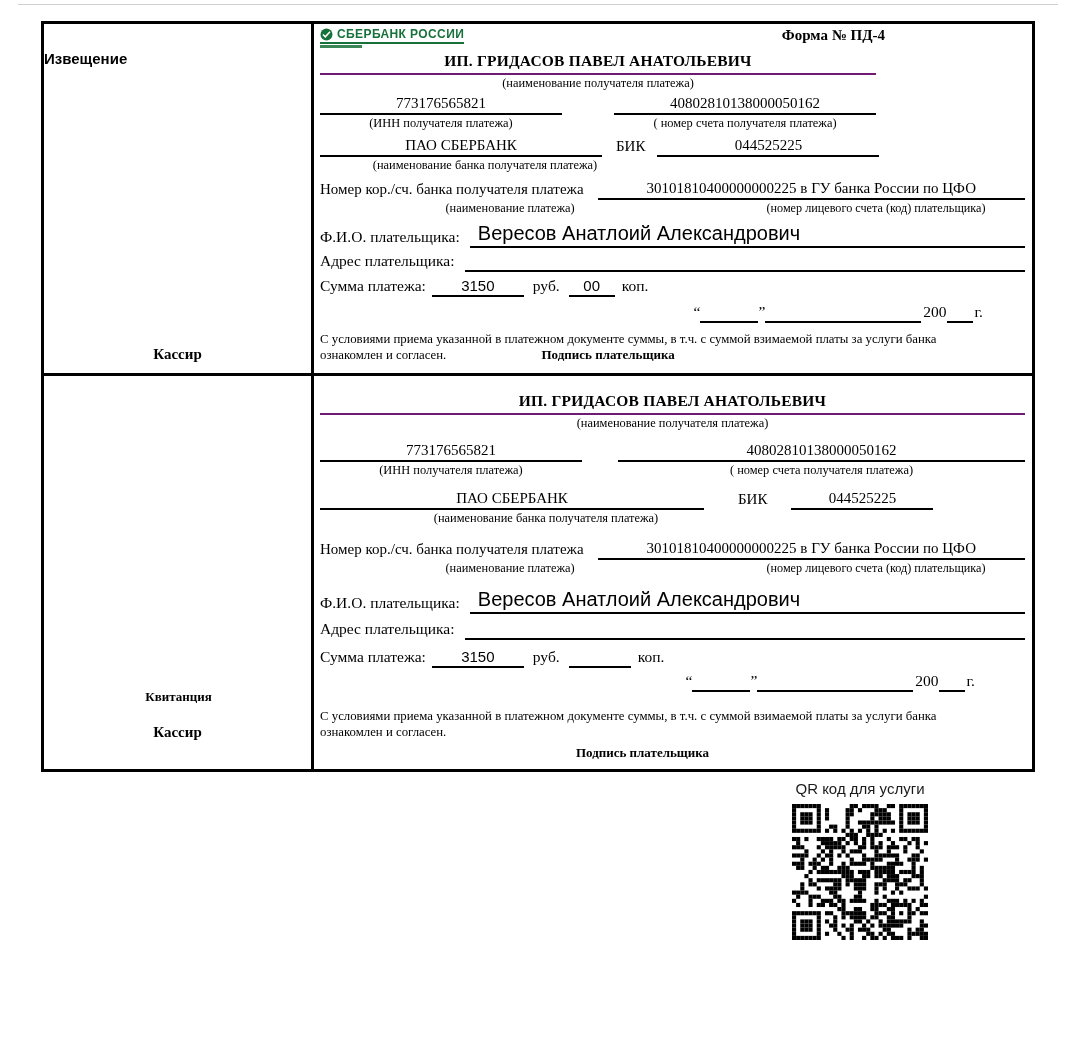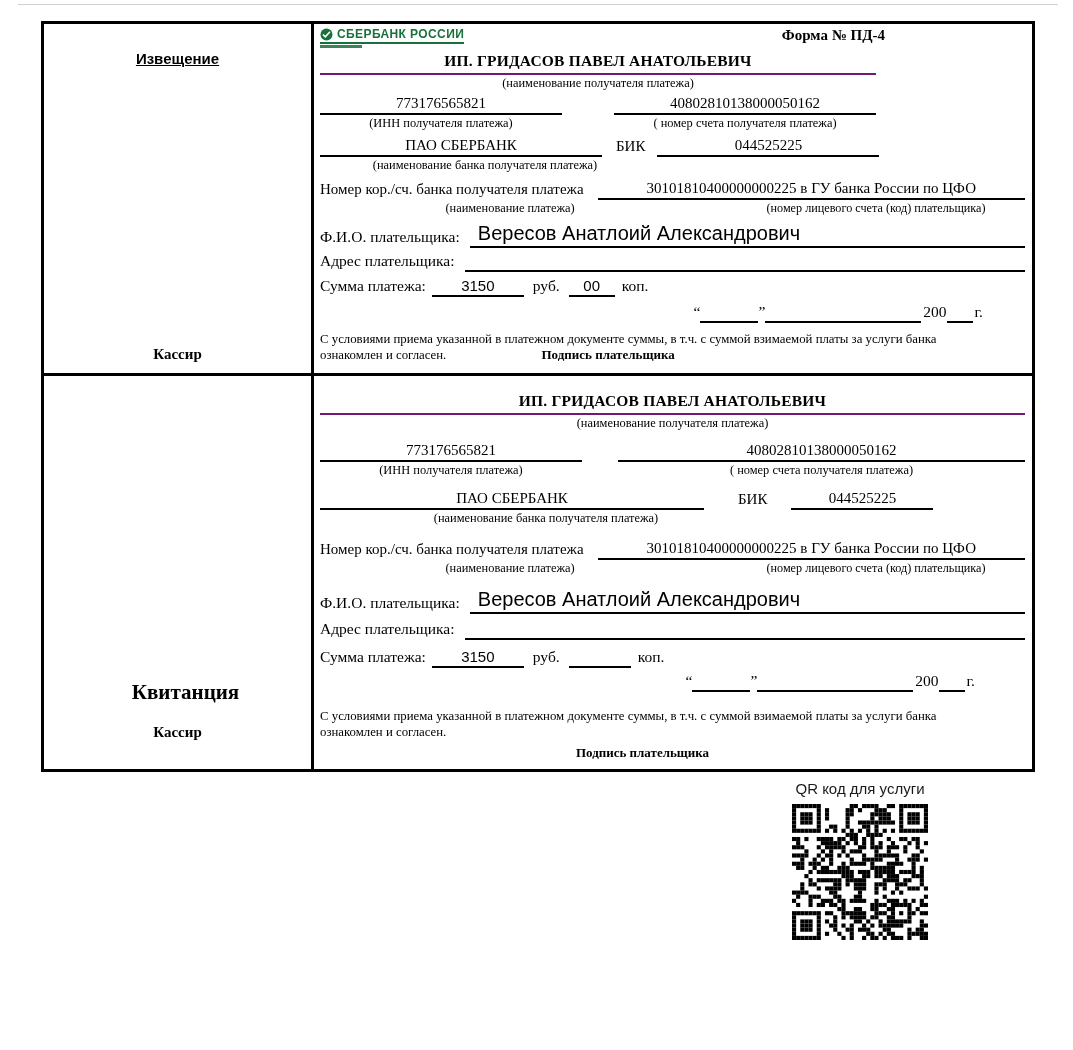--- a/index.html
+++ b/index.html
@@ -6,26 +6,26 @@
   .page{position:relative;width:1073px;height:1050px;background:#fff;color:#000;
         font-family:"Liberation Serif",serif;overflow:hidden;}
   .topline{position:absolute;left:18px;top:4px;width:1040px;border-top:1px solid #cfcfcf;}
 
   .box{position:absolute;left:41px;width:994px;border:3px solid #000;box-sizing:border-box;
        display:flex;background:#fff;}
   .box1{top:21px;height:355px;}
   .box2{top:373px;height:399px;}
 
   .leftcol{flex:0 0 270px;border-right:3px solid #000;box-sizing:border-box;position:relative;}
-  .kind-top{position:absolute;top:26px;left:0;width:100%;text-align:center;
-            font-family:"Liberation Sans",sans-serif;font-weight:bold;font-size:15px;text-decoration:underline;}
+  .kind-top{position:absolute;top:26px;left:0;width:100%;text-align:left;
+            font-family:"Liberation Sans",sans-serif;font-weight:bold;font-size:15px;}
   .cashier-bottom{position:absolute;bottom:10px;left:0;width:100%;text-align:center;
             font-weight:bold;font-size:15px;}
-  .kind-low{position:absolute;bottom:64px;left:8px;width:100%;text-align:center;
-            font-weight:bold;font-size:21px;}
+  .kind-low{position:absolute;bottom:64px;left:1px;width:100%;text-align:center;
+            font-weight:bold;font-size:13px;}
   .cashier-low{position:absolute;bottom:28px;left:0;width:100%;text-align:center;
             font-weight:bold;font-size:15px;}
 
   .rightcol{flex:1;padding:2px 7px 0 6px;box-sizing:border-box;overflow:hidden;position:relative;}
 
   .r-head{display:flex;align-items:flex-start;height:25px;margin-top:1px;}
   .sber{display:inline-block;}
   .sber-top{display:flex;align-items:center;gap:4px;border-bottom:2px solid #17713a;padding-bottom:1px;}
   .sber-name{color:#17713a;font-family:"Liberation Sans",sans-serif;font-weight:bold;
              font-size:12px;letter-spacing:.4px;white-space:nowrap;}

